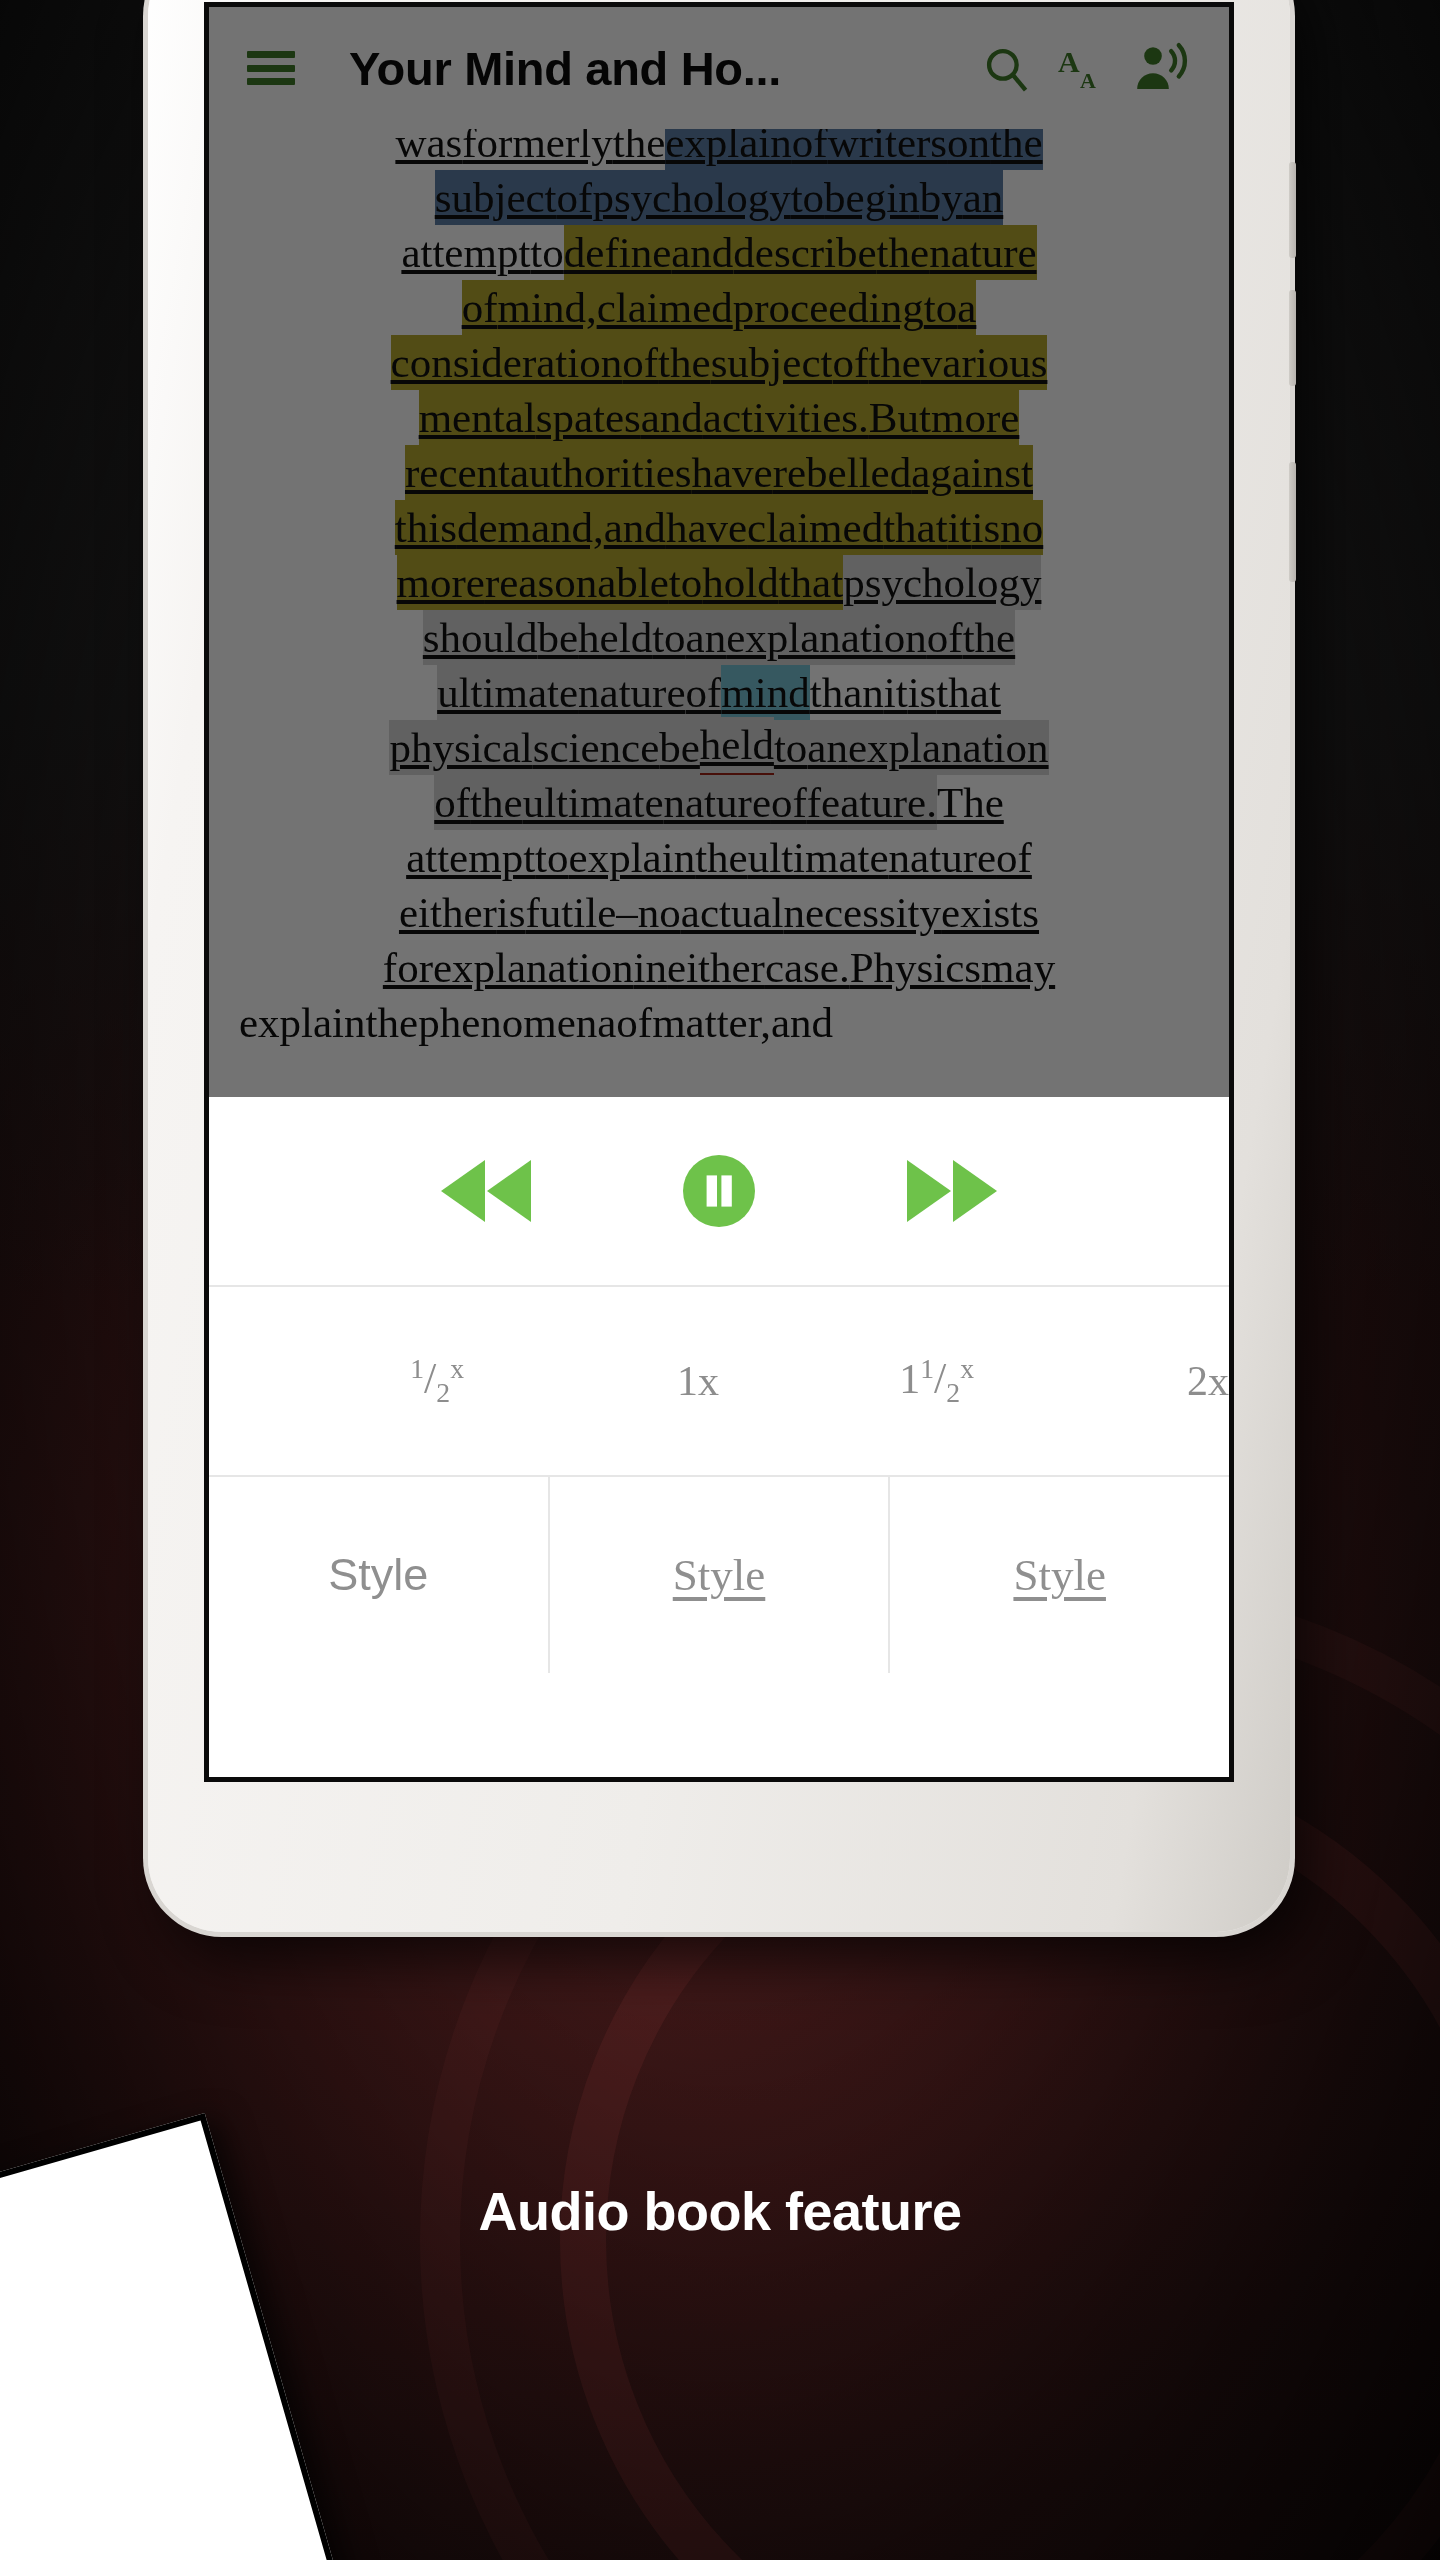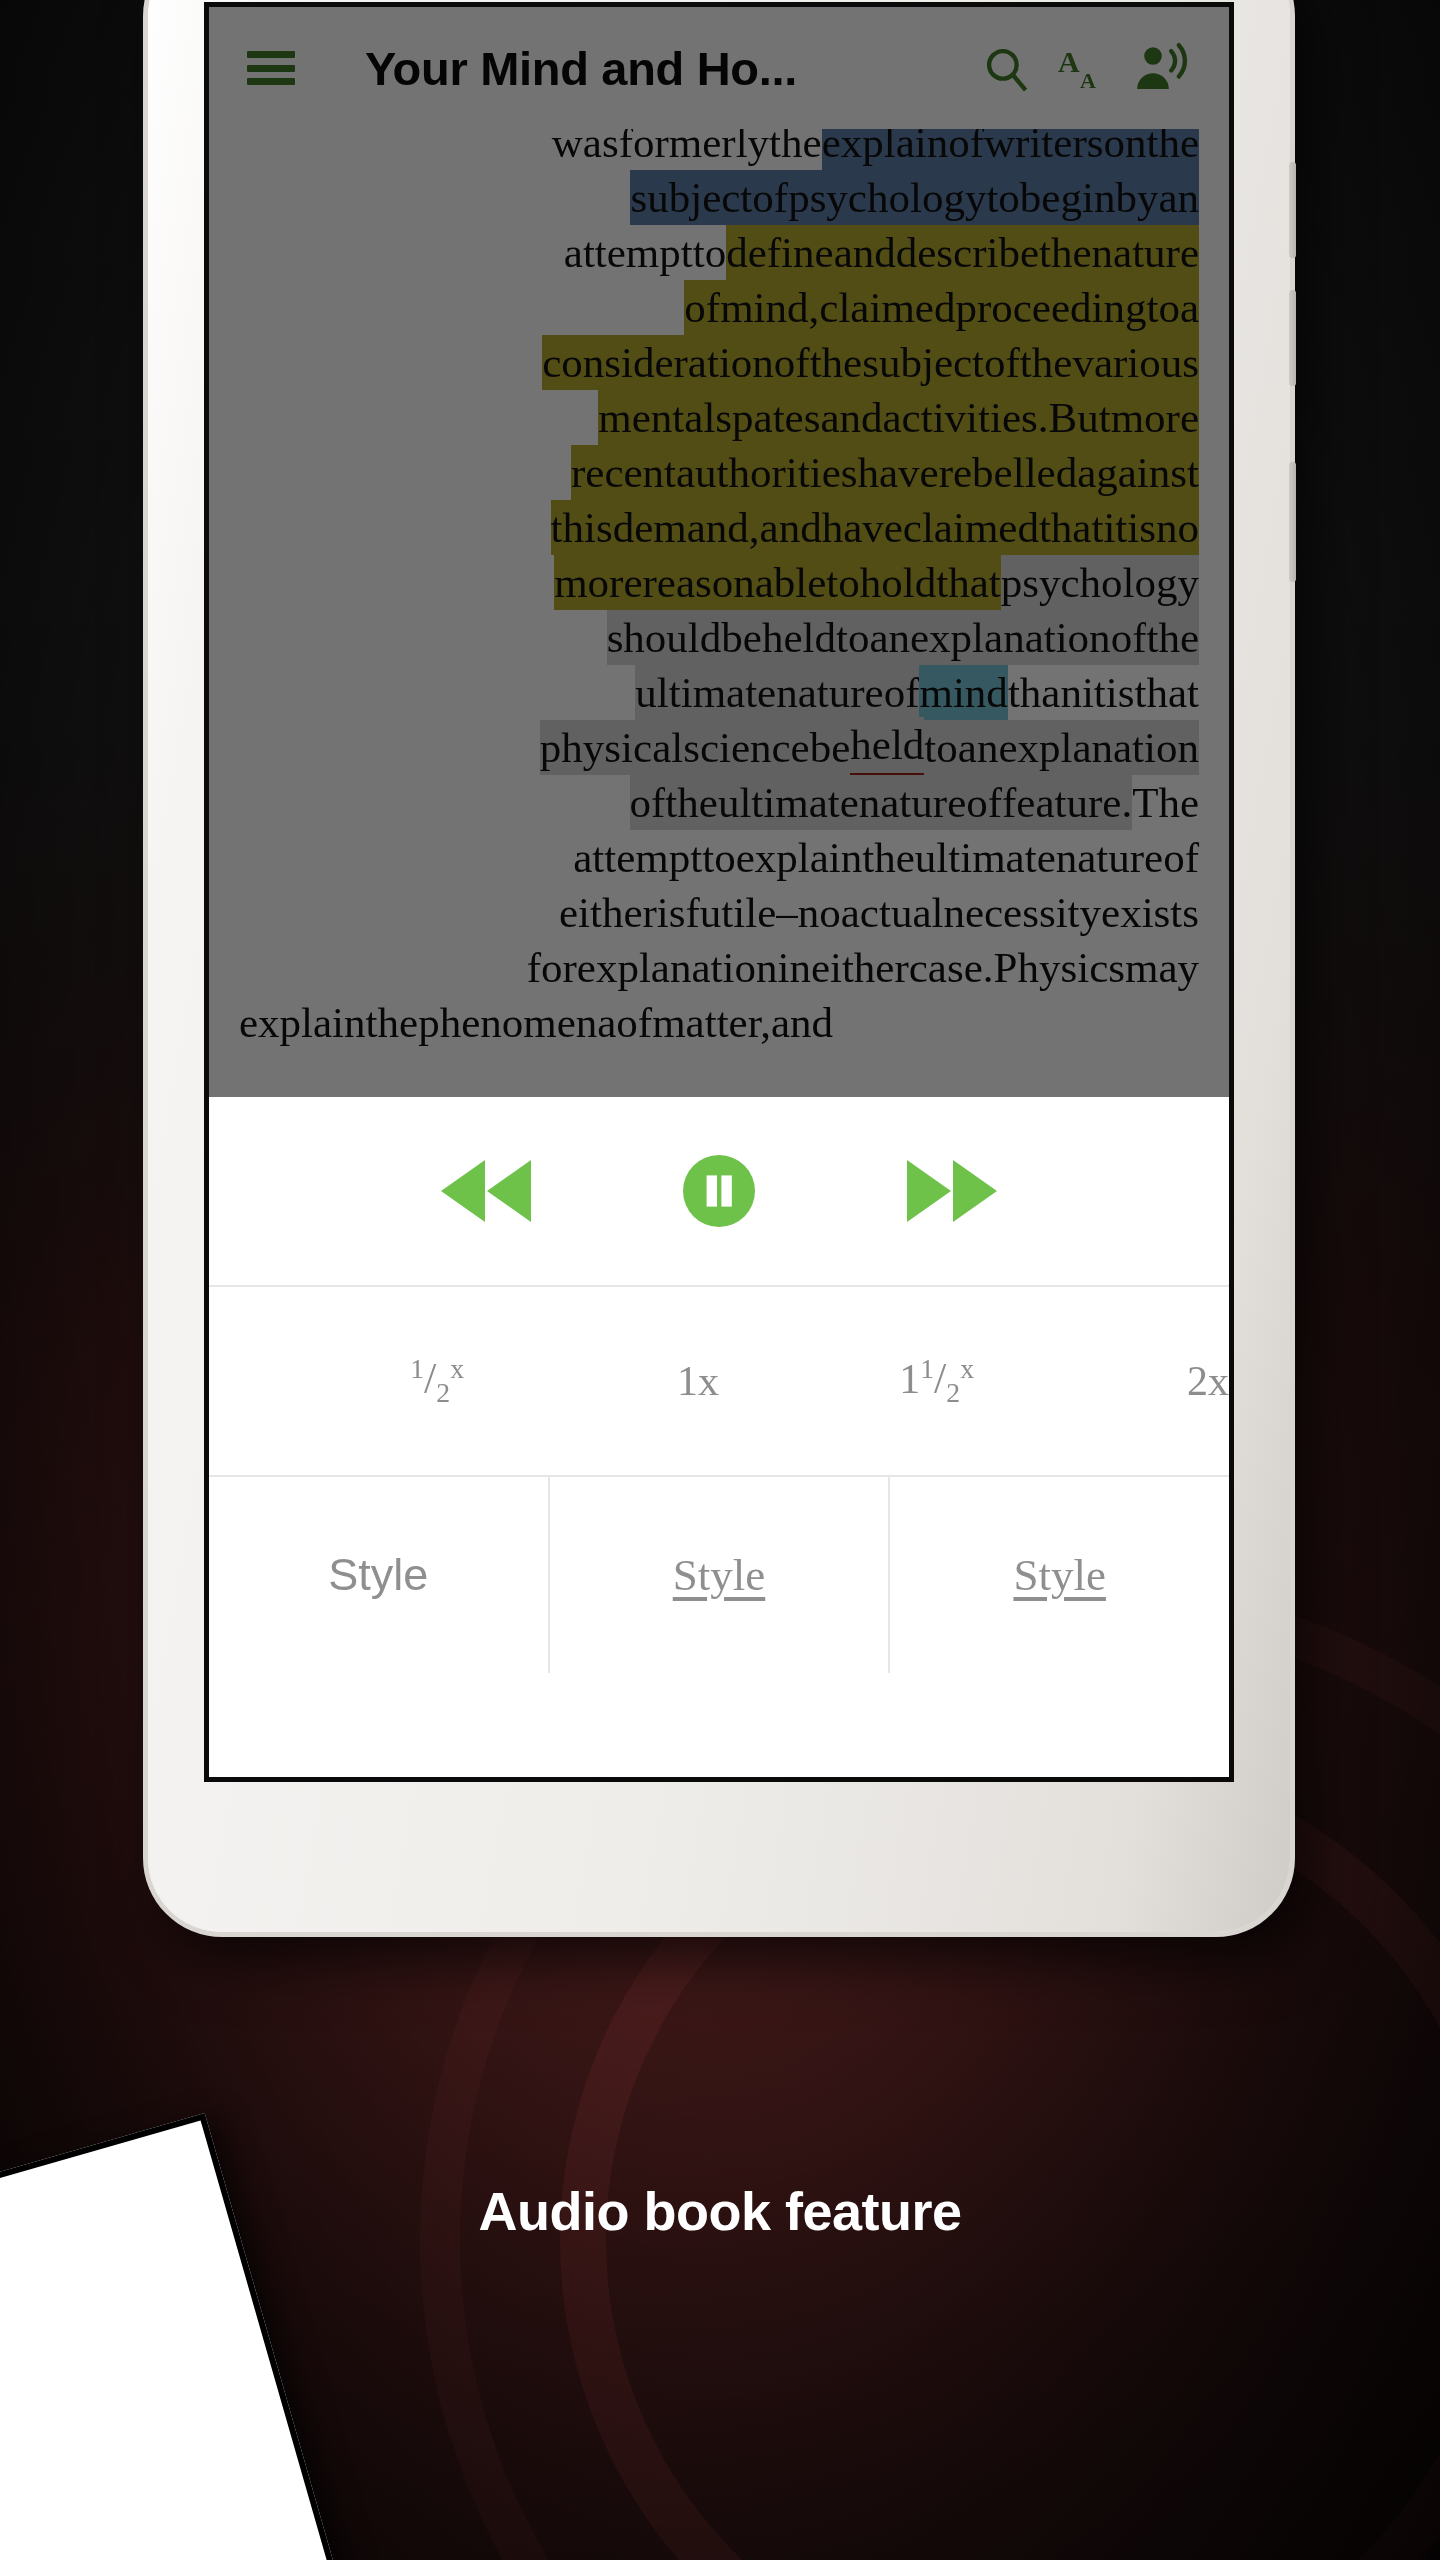--- a/index.html
+++ b/index.html
@@ -109,21 +109,21 @@
   #hamburger {
     width: 56px; height: 46px;
     display: flex; flex-direction: column; justify-content: space-between;
     padding: 6px 4px;
     flex: none;
   }
   #hamburger i { display:block; height: 7px; background: #3f7a28; border-radius: 1px; }
 
   #appbar-title {
     flex: 1;
-    margin-left: 66px;
+    margin-left: 50px;
     font-size: 47px;
     font-weight: 700;
     color: #0d0d0d;
     white-space: nowrap;
     overflow: hidden;
     letter-spacing: -0.3px;
   }
   .appbar-icon {
     flex: none;
     width: 78px; height: 78px;
@@ -142,21 +142,21 @@
     color: #101010;
     z-index: 1;
     margin-top: -10px;
   }
   #booktext .line {
     display: flex;
     white-space: nowrap;
     height: 55px;
     align-items: center;
   }
-  #booktext .line.just { justify-content: flex-end; }
+  #booktext .line.just { justify-content: center; text-decoration: underline; }
   #booktext .line > span { display: inline-block; }
   .hl-blue   { background: #5d7fa6; }
   .hl-olive  { background: #b5a82f; }
   .hl-gray   { background: #d8d8d8; }
   .hl-teal   { background: #79c3d4; }
   .ul-red    { border-bottom: 5px solid #9e2314; padding-bottom: 1px; }
 
   
   #audio-panel {
     position: absolute;

